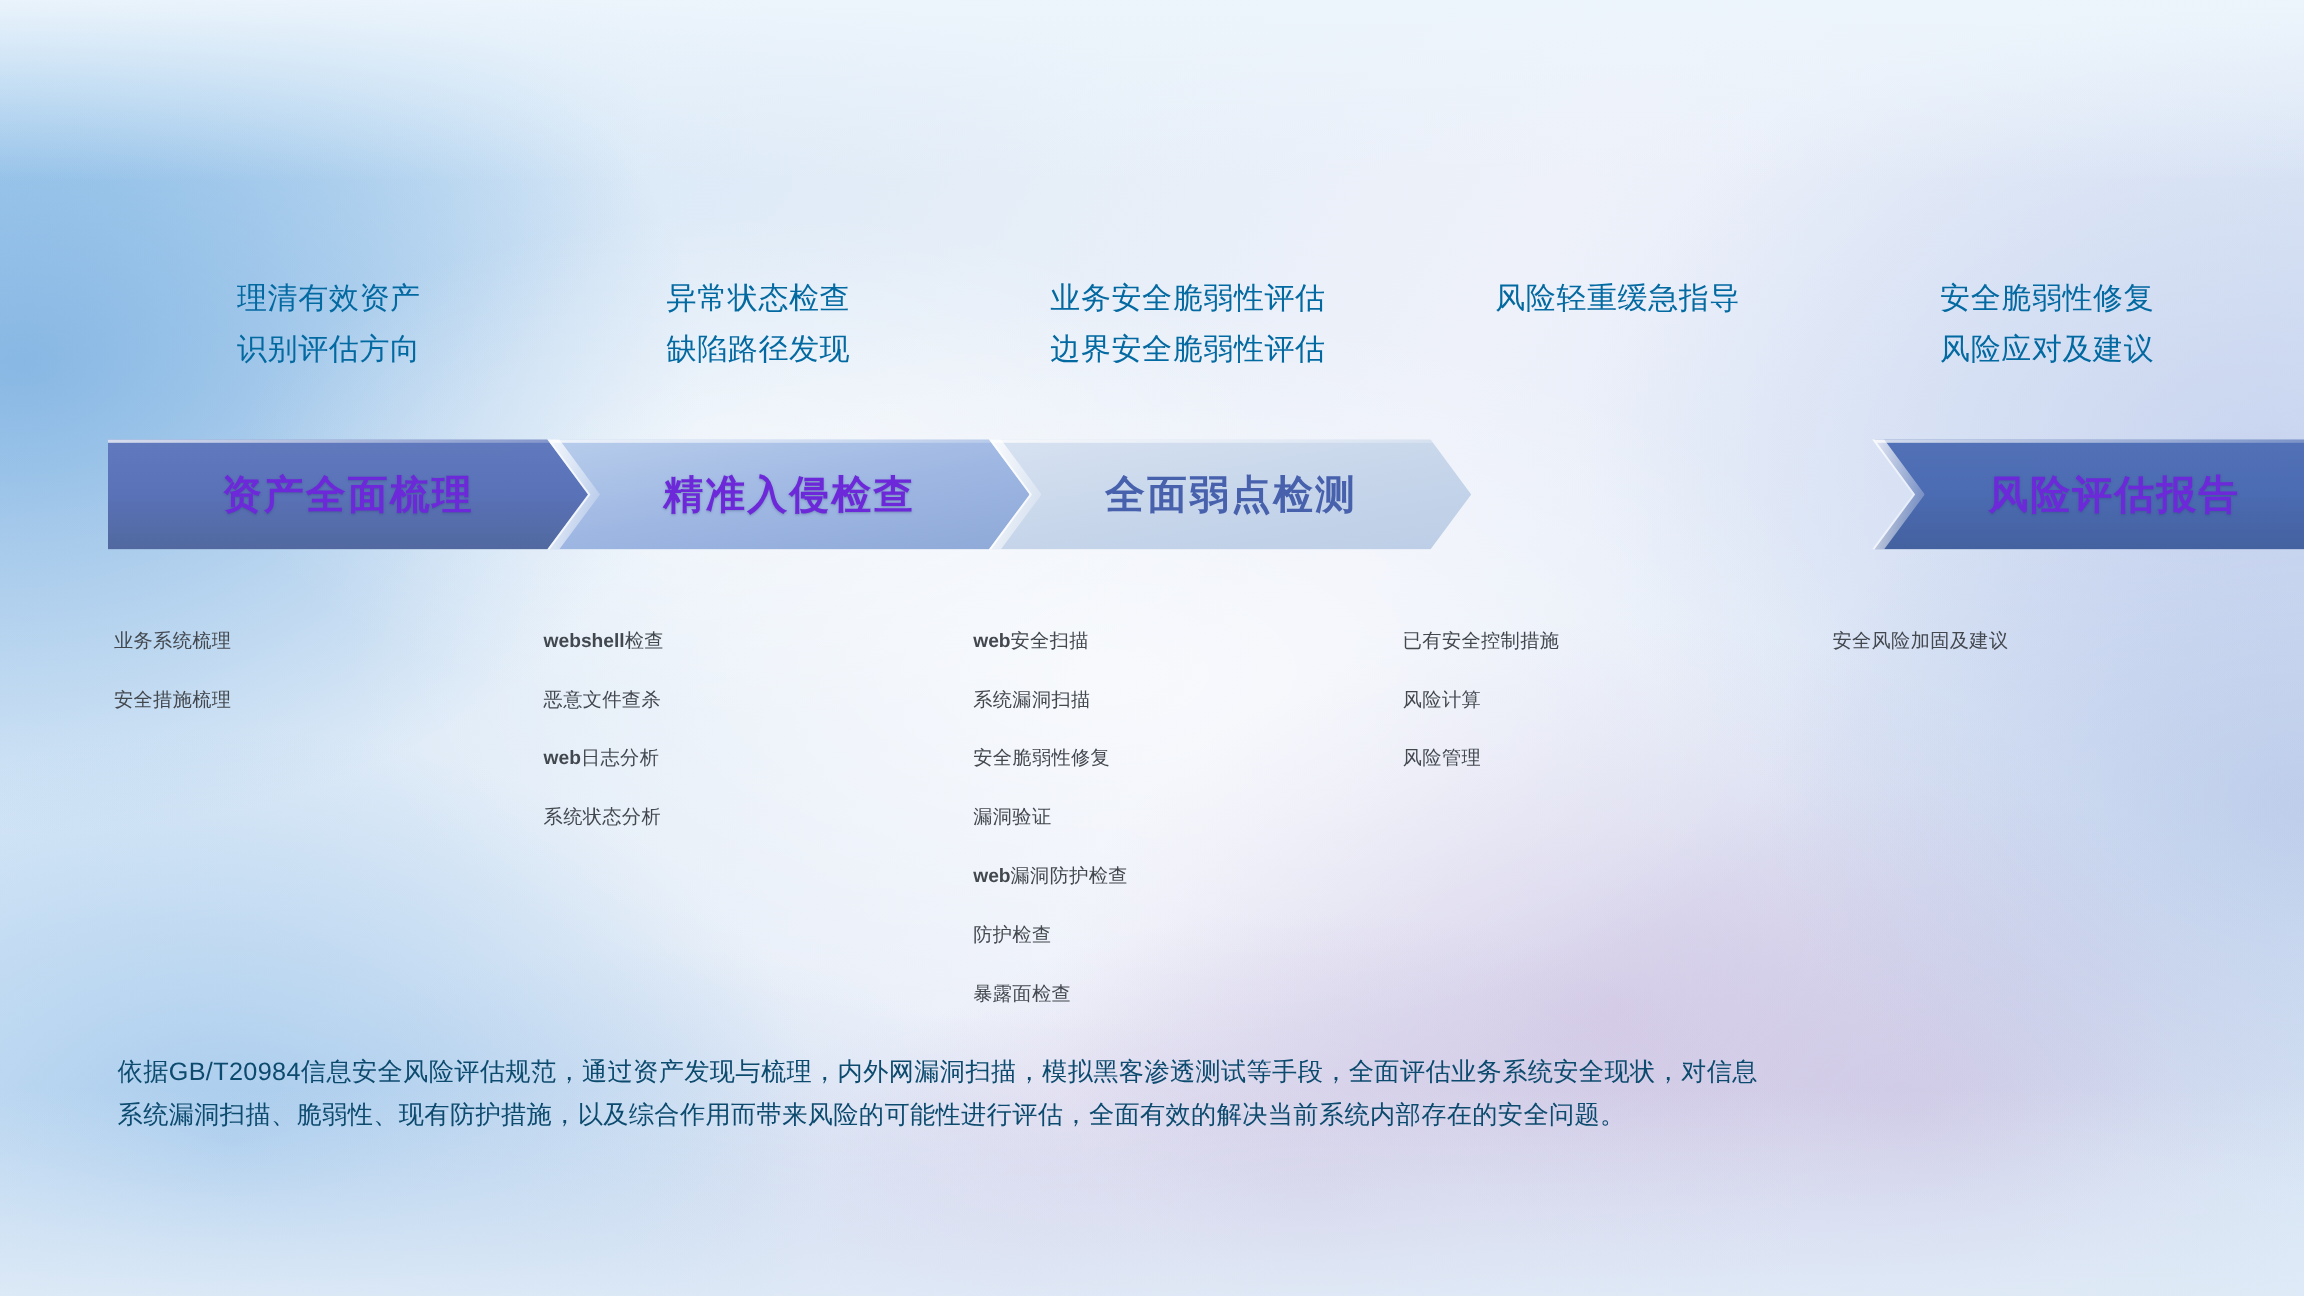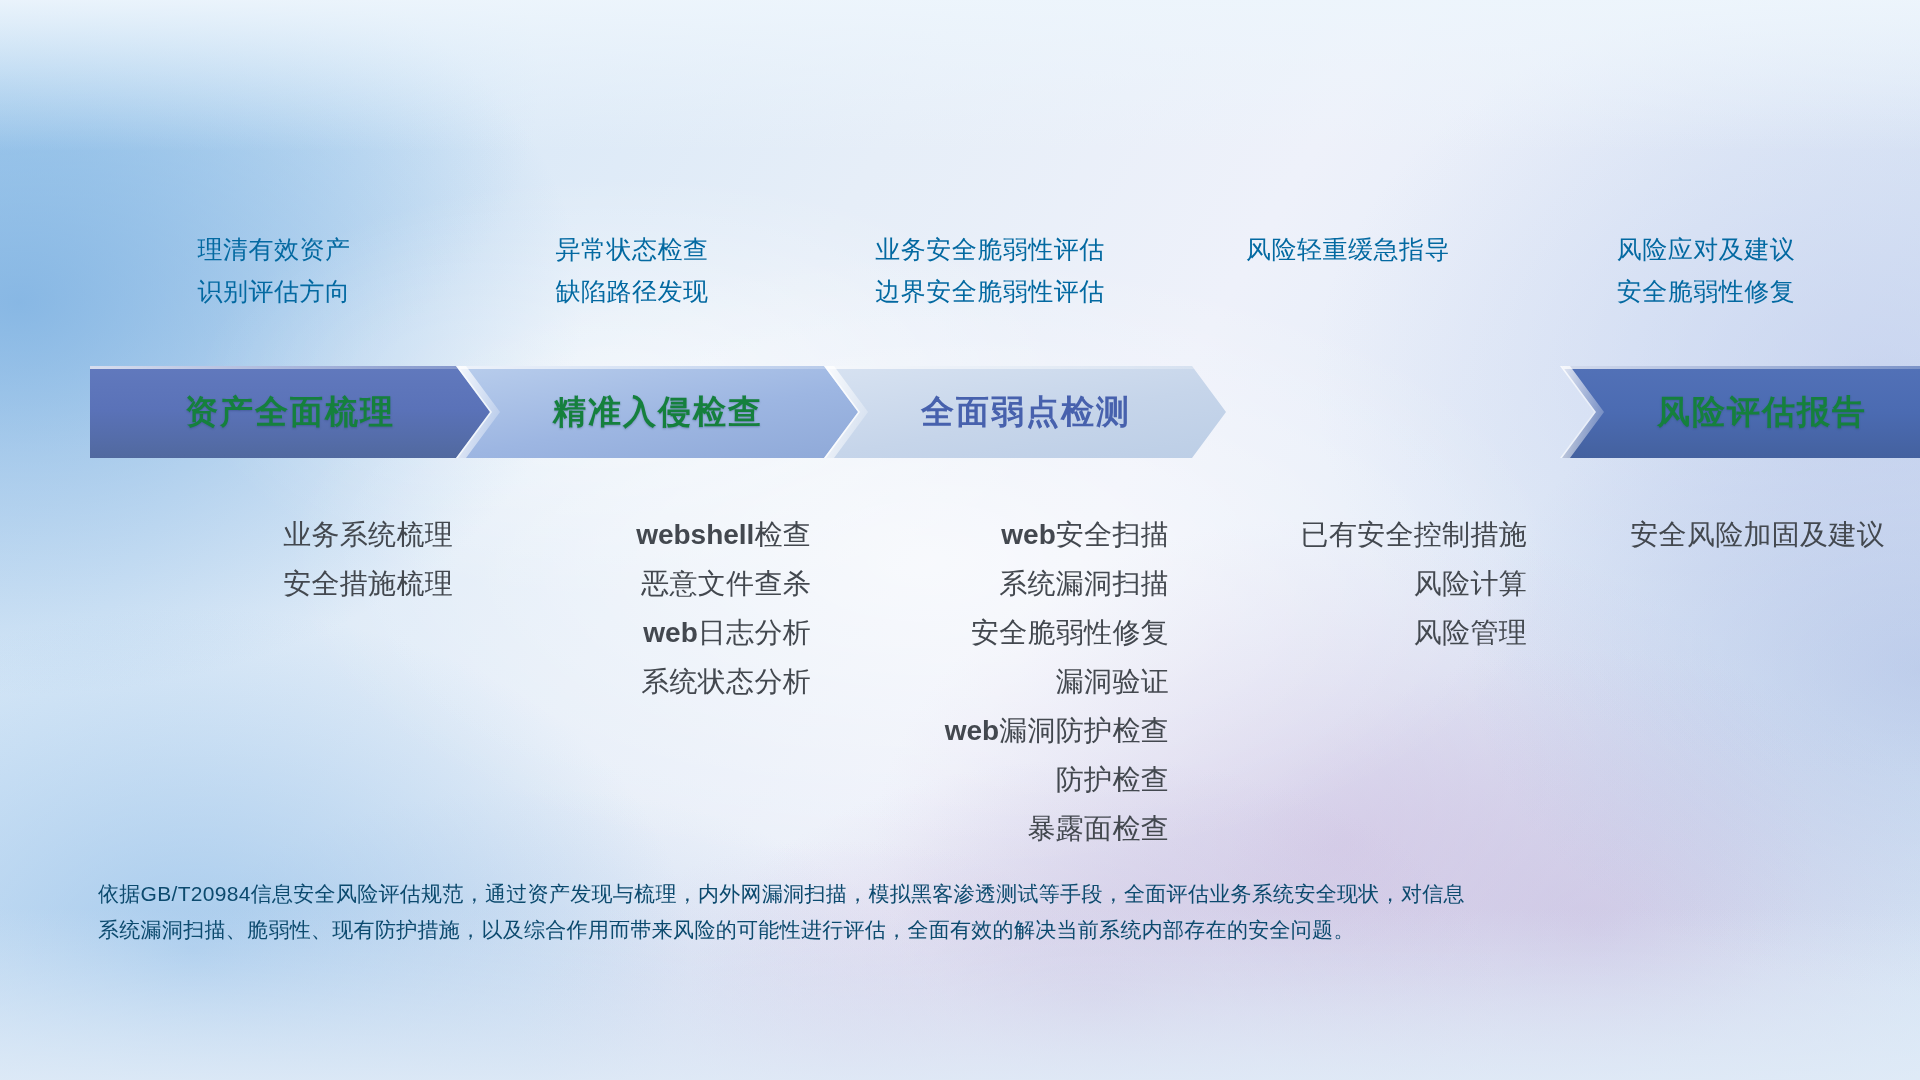--- a/index.html
+++ b/index.html
@@ -97,23 +97,23 @@
     font-size: 25px;
     line-height: 42px;
     letter-spacing: 0.5px;
     font-weight: 400;
   }
   .caption-cell .line { display: block; white-space: nowrap; }
 
   
   .cols-bottom { top: 510px; }
   .list-cell {
-    text-align: right;
+    text-align: left;
     color: #43484f;
-    font-size: 28px;
+    font-size: 16px;
     line-height: 49px;
     letter-spacing: 0.3px;
   }
   .list-cell .item { display: block; white-space: nowrap; }
   .list-cell .item .lat {
     font-weight: 700;
     letter-spacing: 0;
   }
 
   
@@ -170,21 +170,21 @@
     background: linear-gradient(90deg, rgba(255,255,255,0.75), rgba(255,255,255,0.18));
     pointer-events: none;
   }
 
   .f1 { background: linear-gradient(180deg, #6179bd 0%, #5a72b8 48%, #51699f 100%); }
   .f2 { background: linear-gradient(170deg, #b8cdec 0%, #9db6e2 55%, #8fa9d8 100%); }
   .f3 { background: linear-gradient(170deg, #d7e2f1 0%, #c6d5ea 55%, #bccee6 100%); }
   .f4 { background: linear-gradient(170deg, #c2d4ef 0%, #a9c0e6 55%, #9db4df 100%); }
   .f5 { background: linear-gradient(180deg, #5271b7 0%, #4b6bb2 50%, #44619f 100%); }
 
-  .t-white { color: #15803d; text-shadow: 0 1px 2px rgba(40,60,110,0.35); }
+  .t-white { color: #6d28d9; text-shadow: 0 1px 2px rgba(40,60,110,0.35); }
   .t-blue  { color: #44५d%; text-align: center; }
   .t-blue  { color: #4761ad; }
 
   
   .footer {
     position: absolute;
     left: 98px;
     top: 876px;
     width: 1520px;
     color: #0c4a6e;
@@ -226,22 +226,22 @@
       <div class="caption-cell">
         <span class="line">业务安全脆弱性评估</span>
         <span class="line">边界安全脆弱性评估</span>
       </div>
 
       <div class="caption-cell">
         <span class="line">风险轻重缓急指导</span>
       </div>
 
       <div class="caption-cell">
+        <span class="line">安全脆弱性修复</span>
         <span class="line">风险应对及建议</span>
-        <span class="line">安全脆弱性修复</span>
       </div>
 
     </div>
 
     <div class="band">
 
       <div class="chev" style="left:0px; width:400px;">
         <div class="shape clip-first">
           <div class="fill f1"></div>
           <div class="toplight"></div>

